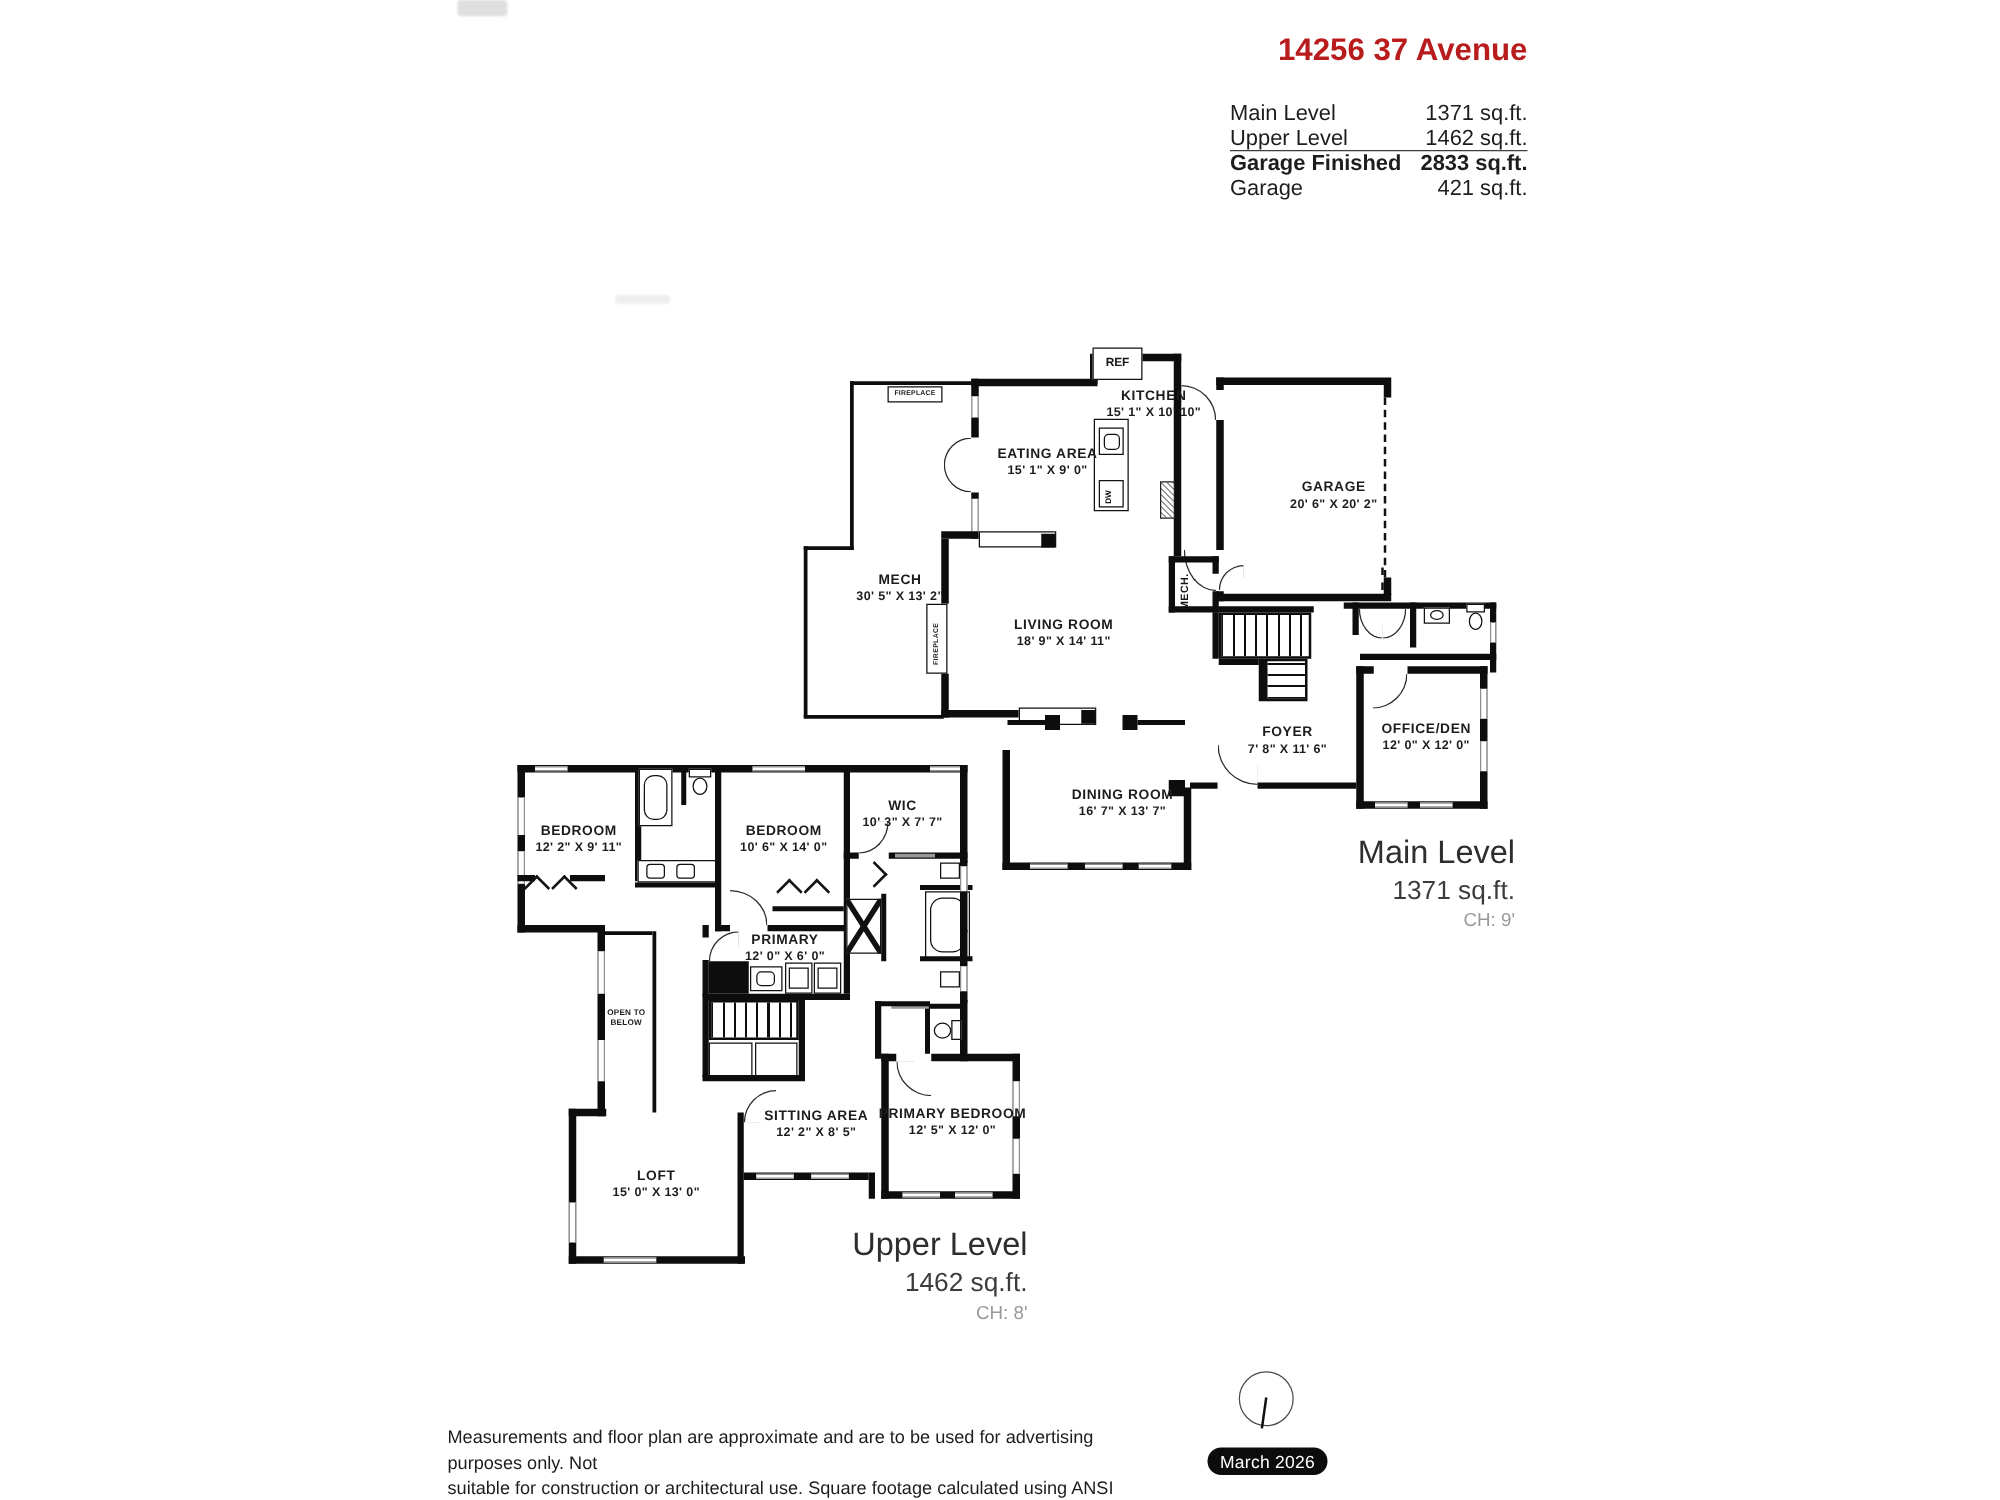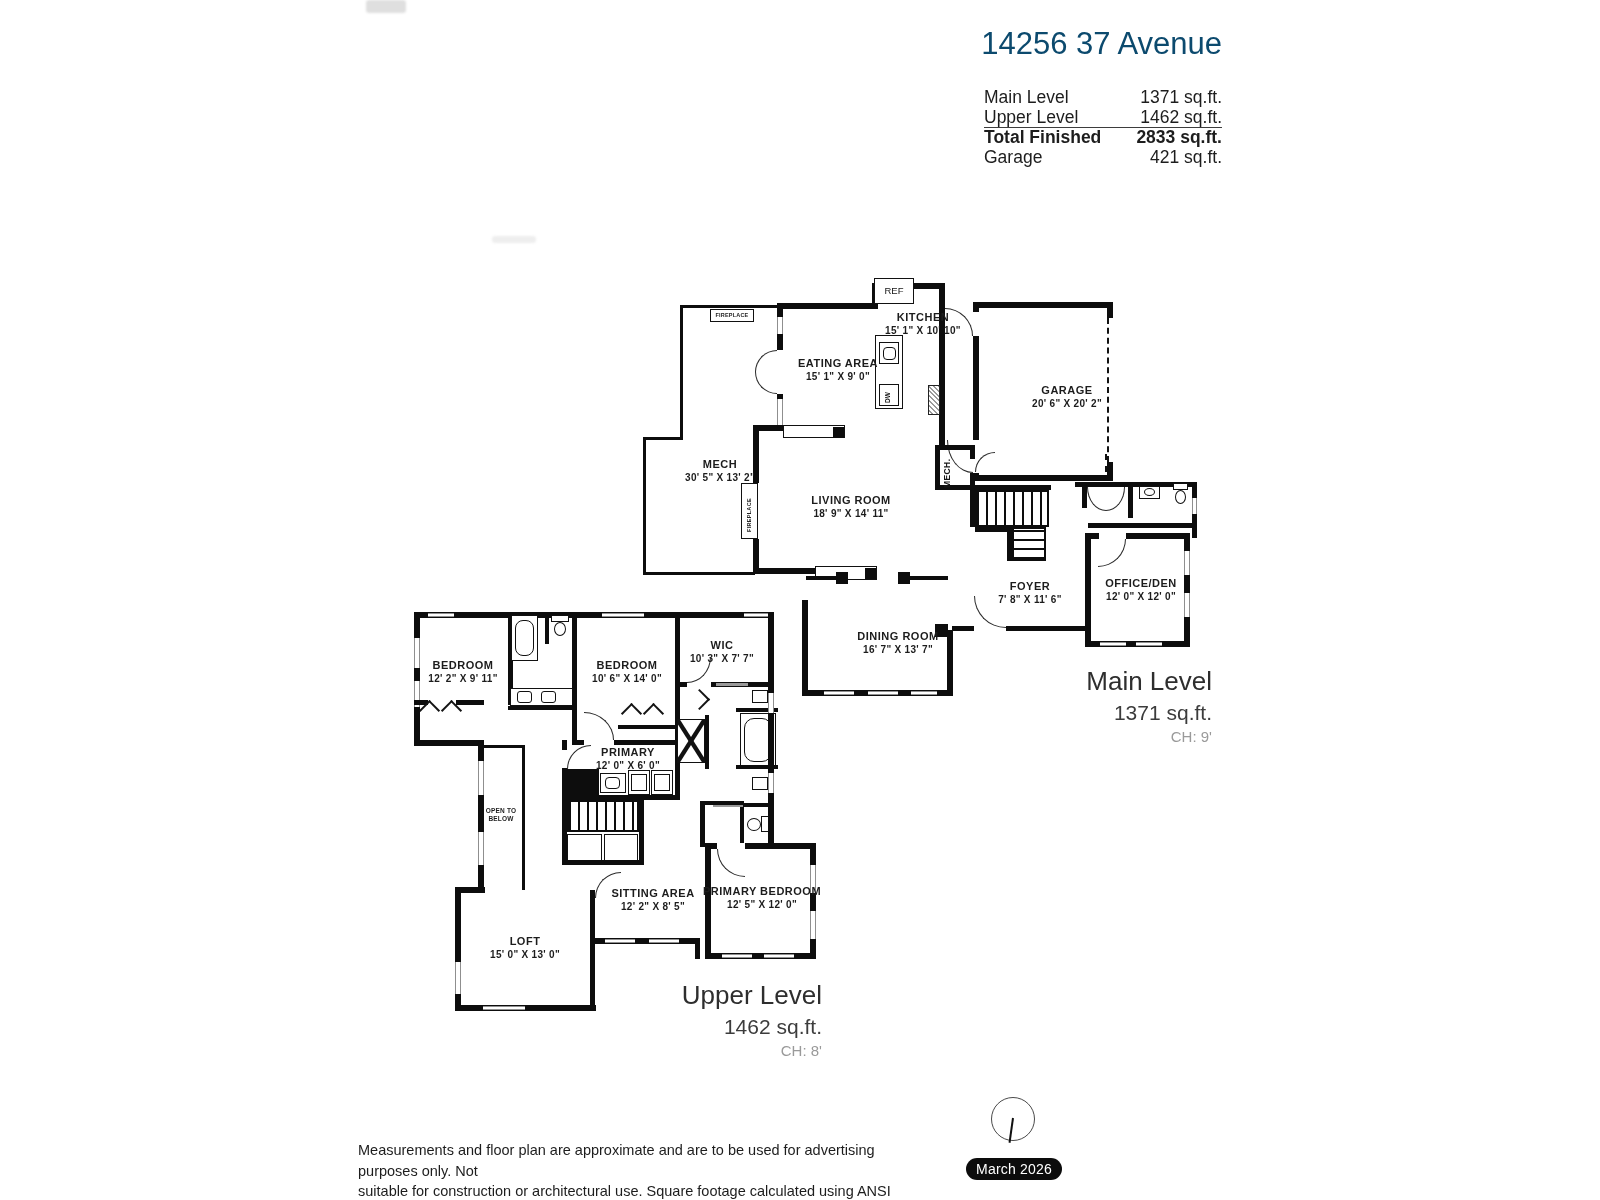--- a/index.html
+++ b/index.html
@@ -21,26 +21,26 @@
   .hatch{position:absolute;border:1.5px solid #222;
          background:repeating-linear-gradient(45deg,#fff 0 2px,#9a9a9a 2px 3.4px),repeating-linear-gradient(-45deg,#fff 0 2px,#9a9a9a 2px 3.4px);}
   .chev{position:absolute;width:15px;height:15px;border-top:2px solid #141414;border-left:2px solid #141414;transform:rotate(45deg);}
   .rail{position:absolute;background:#999;}
   .rlabel{position:absolute;transform:translateX(-50%);text-align:center;color:#1c1c1c;white-space:nowrap;}
   .rname{font-size:11px;font-weight:600;letter-spacing:.5px;}
   .rdims{font-size:10px;font-weight:600;letter-spacing:.3px;margin-top:2px;}
   .tinyh{position:absolute;font-size:5.5px;font-weight:600;color:#222;text-align:center;line-height:1;letter-spacing:.2px;}
   .tinyv{position:absolute;writing-mode:vertical-rl;transform:rotate(180deg);font-size:5.5px;font-weight:600;color:#222;letter-spacing:.3px;}
   .vt{position:absolute;writing-mode:vertical-rl;transform:rotate(180deg);font-size:8.5px;font-weight:600;color:#161616;letter-spacing:.4px;}
-  .reft{position:absolute;font-size:9.5px;font-weight:400;color:#161616;text-align:center;}
+  .reft{position:absolute;font-size:9.5px;font-weight:700;color:#161616;text-align:center;}
   .dwt{position:absolute;writing-mode:vertical-rl;transform:rotate(180deg);font-size:6.5px;font-weight:600;color:#161616;}
   .xbox{position:absolute;}
   .xbox line{stroke:#111;stroke-width:1.3;}
   .header{position:absolute;left:700px;top:26px;width:522px;text-align:right;}
-  .addr1{font-size:31px;color:#0c4a6e;}
+  .addr1{font-size:25px;color:#b91c1c;font-weight:bold;}
   .addr2{font-size:27px;color:#181818;margin-top:4px;}
   .areatable{margin:26px 0 0 auto;width:238px;font-size:17.5px;color:#1d1d1d;}
   .arow{display:flex;justify-content:space-between;line-height:19.5px;}
   .arow.u{border-bottom:1.6px solid #3d3d3d;}
   .arow.b{font-weight:700;}
   .caption{position:absolute;text-align:right;}
   .cap-title{font-size:26px;color:#2e2e2e;}
   .cap-area{font-size:21px;color:#3c3c3c;margin-top:4px;}
   .cap-ch{font-size:15px;color:#9a9a9a;margin-top:3px;}
   .disclaimer{position:absolute;left:358px;top:1140px;width:545px;font-size:14.5px;line-height:1.42;color:#1d1d1d;}
@@ -63,21 +63,21 @@
     <div class="areatable">
       <div class="arow">
         <span>Main Level</span>
         <span>1371 sq.ft.</span>
       </div>
       <div class="arow u">
         <span>Upper Level</span>
         <span>1462 sq.ft.</span>
       </div>
       <div class="arow b">
-        <span>Total Finished</span>
+        <span>Garage Finished</span>
         <span>2833 sq.ft.</span>
       </div>
       <div class="arow">
         <span>Garage</span>
         <span>421 sq.ft.</span>
       </div>
     </div>
   </div>
 
   <div class="plan" style="left:628px;top:278px;width:572px;height:432px">

